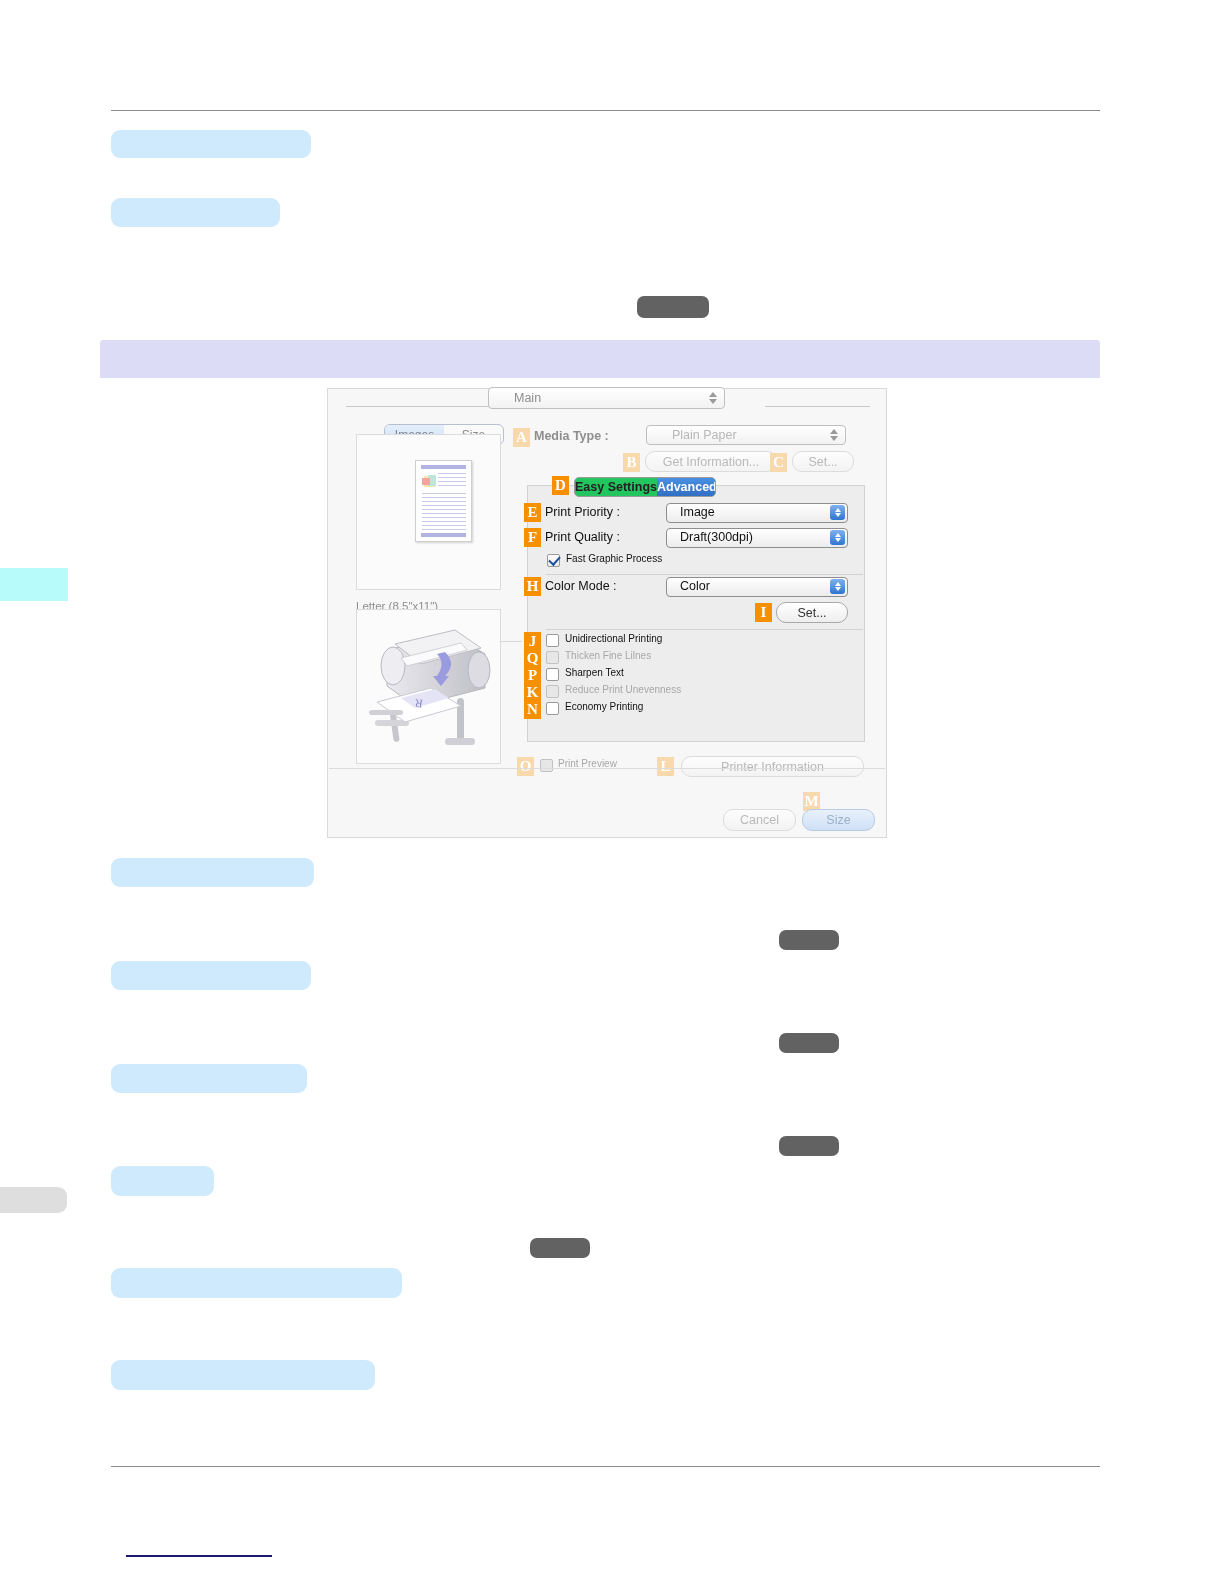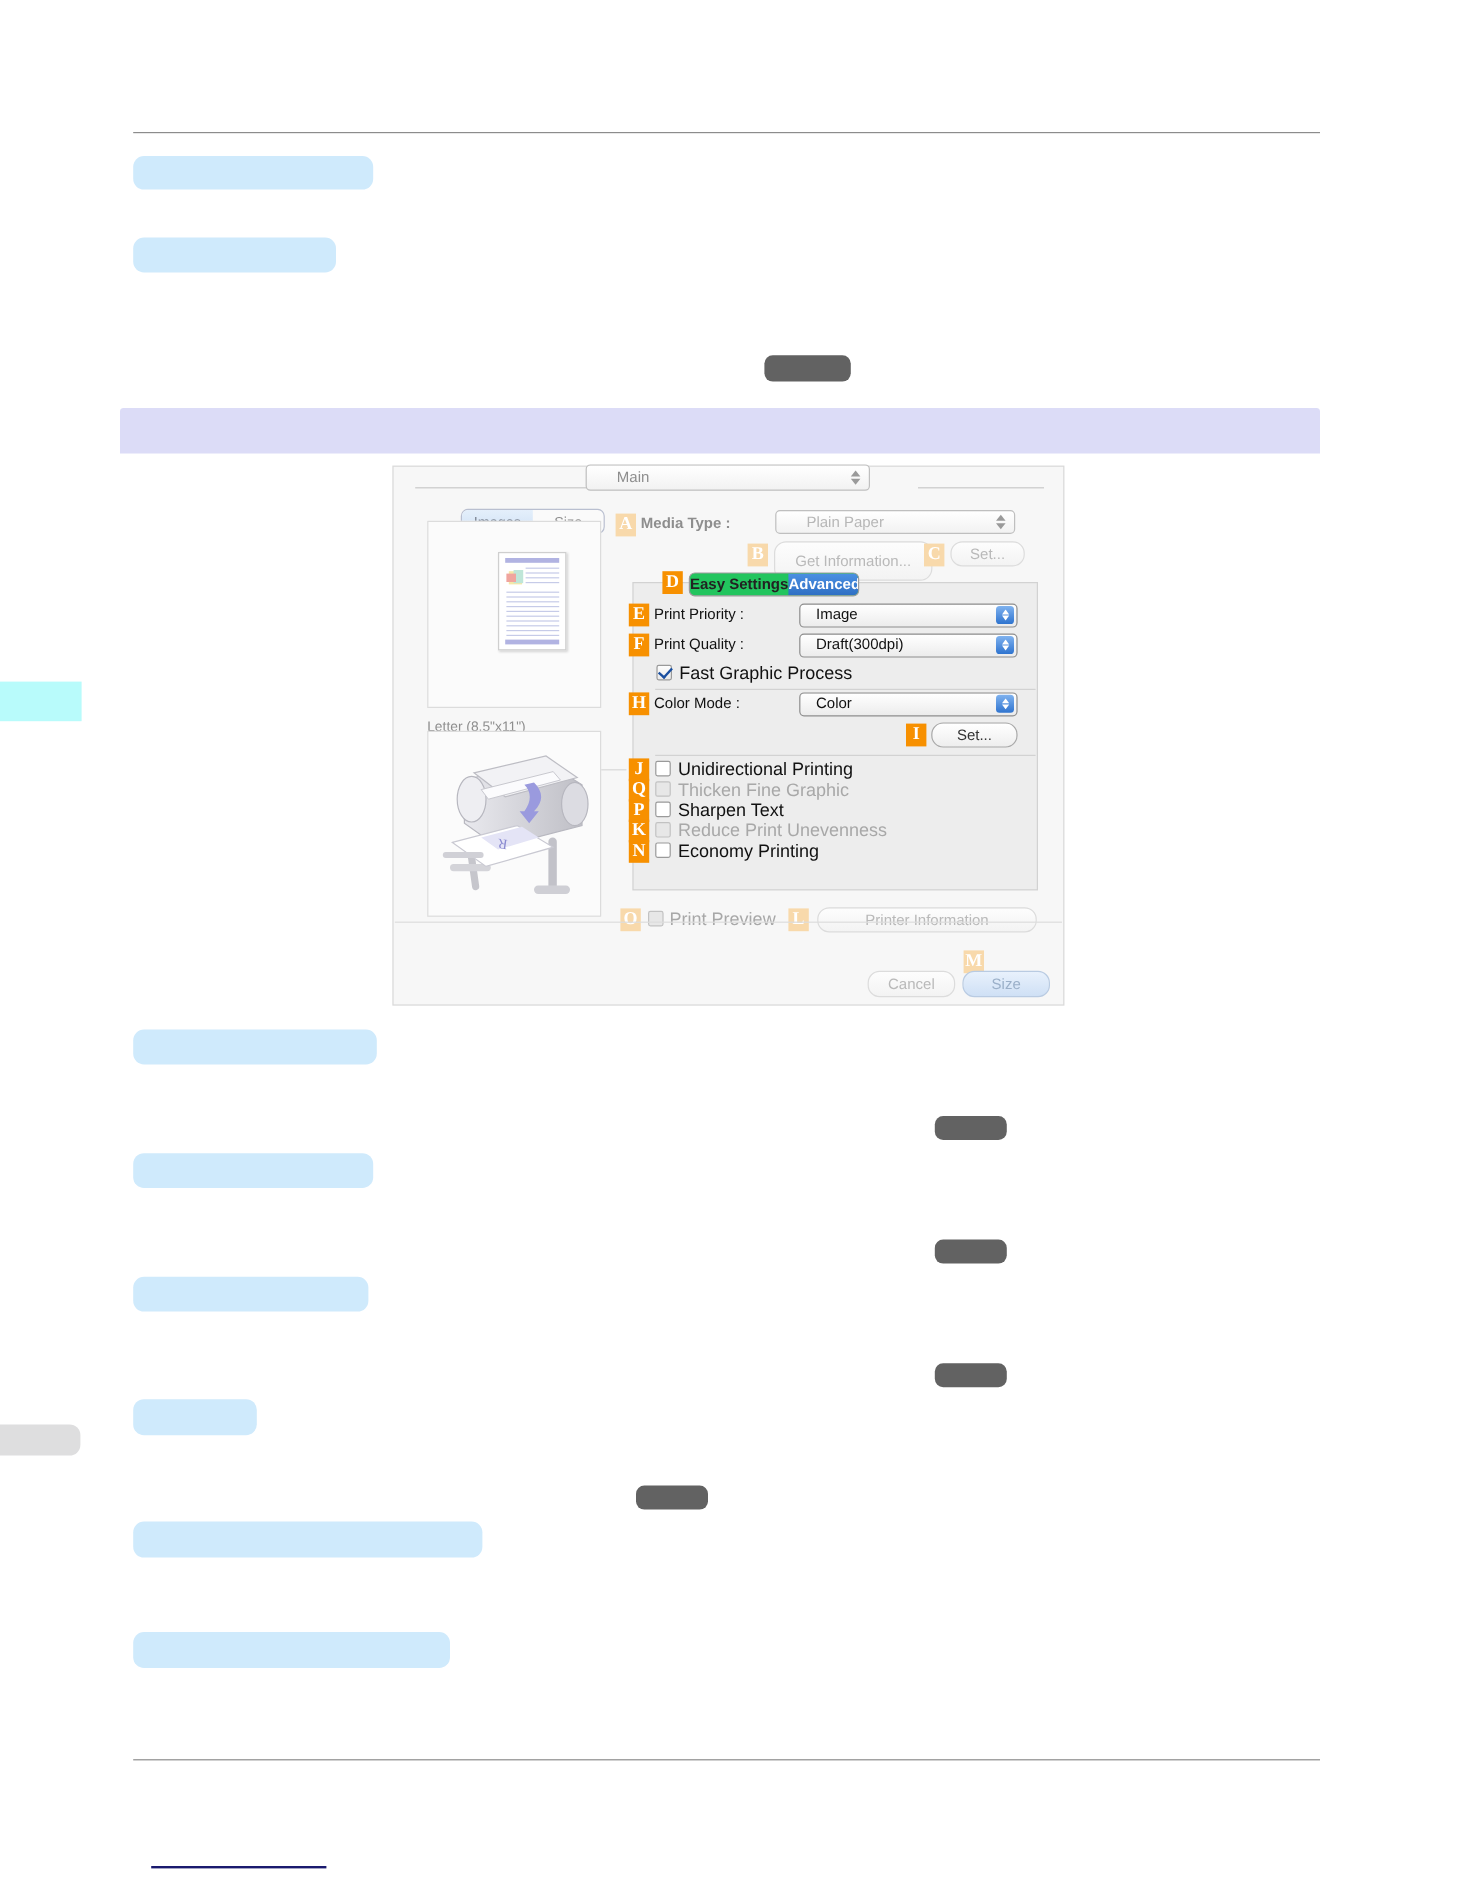--- a/index.html
+++ b/index.html
@@ -147,21 +147,21 @@
   }
 
   .cb{position:absolute;width:13px;height:13px;background:#fff;border:1px solid #9a9a9a;border-radius:2px;box-sizing:border-box;}
   .cb.on{background:linear-gradient(#fdfdfd,#eaeaea);}
   .cb.on::after{
     content:"";position:absolute;left:3px;top:-1px;width:5px;height:9px;
     border:solid #1a4fa0;border-width:0 2.2px 2.2px 0;transform:rotate(42deg);
   }
   .cb.dis{background:#e7e7e7;border-color:#c2c2c2;}
 
-  .cbtext{position:absolute;font-size:15px;color:#111;}
+  .cbtext{position:absolute;font-size:10px;color:#111;}
   .cbtext.dis{color:#a8a8a8;}
 
   .btn{
     position:absolute;box-sizing:border-box;
     background:linear-gradient(#ffffff,#eeeeee);
     border:1px solid #a9a9a9;border-radius:10px;
     display:flex;align-items:center;justify-content:center;
     font-size:12.5px;color:#333;
   }
   .btn.ghost{background:linear-gradient(#fdfdfd,#f3f3f3);border-color:#dcdcdc;color:#b9b9b9;}
@@ -278,21 +278,21 @@
   <div class="lbl" style="left:206px;top:40px;">Media Type :</div>
   <div class="popup" style="left:318px;top:36px;width:200px;height:20px;color:#b7b7b7;">
     <span>Plain Paper</span>
     <span class="stepper">
         <span class="up"></span>
         <span class="dn"></span>
       </span>
   </div>
 
   <div class="badge pale" style="left:295px;top:64px;">B</div>
-  <div class="btn ghost" style="left:317px;top:62px;width:132px;height:33px;">Get Information...</div>
+  <div class="btn ghost" style="left:317px;top:62px;width:132px;height:21px;">Get Information...</div>
   <div class="badge pale" style="left:442px;top:64px;">C</div>
   <div class="btn ghost" style="left:464px;top:62px;width:62px;height:21px;">Set...</div>
 
   <div class="adv-panel"></div>
 
   <div class="badge orange" style="left:224px;top:87px;">D</div>
   <div class="tabs">
     <div>Easy Settings</div>
     <div class="on">Advanced Settings</div>
   </div>
@@ -339,21 +339,21 @@
   <div class="btn" style="left:448px;top:213px;width:72px;height:21px;">Set...</div>
 
   <div class="hsep" style="left:218px;top:240px;width:317px;"></div>
 
   <div class="badge orange" style="left:196px;top:243px;">J</div>
   <div class="cb" style="left:218px;top:245px;"></div>
   <div class="cbtext" style="left:237px;top:244px;">Unidirectional Printing</div>
 
   <div class="badge orange" style="left:196px;top:260px;">Q</div>
   <div class="cb dis" style="left:218px;top:262px;"></div>
-  <div class="cbtext dis" style="left:237px;top:261px;">Thicken Fine Graphic</div>
+  <div class="cbtext dis" style="left:237px;top:261px;">Thicken Fine Lilnes</div>
 
   <div class="badge orange" style="left:196px;top:277px;">P</div>
   <div class="cb" style="left:218px;top:279px;"></div>
   <div class="cbtext" style="left:237px;top:278px;">Sharpen Text</div>
 
   <div class="badge orange" style="left:196px;top:294px;">K</div>
   <div class="cb dis" style="left:218px;top:296px;"></div>
   <div class="cbtext dis" style="left:237px;top:295px;">Reduce Print Unevenness</div>
 
   <div class="badge orange" style="left:196px;top:311px;">N</div>

